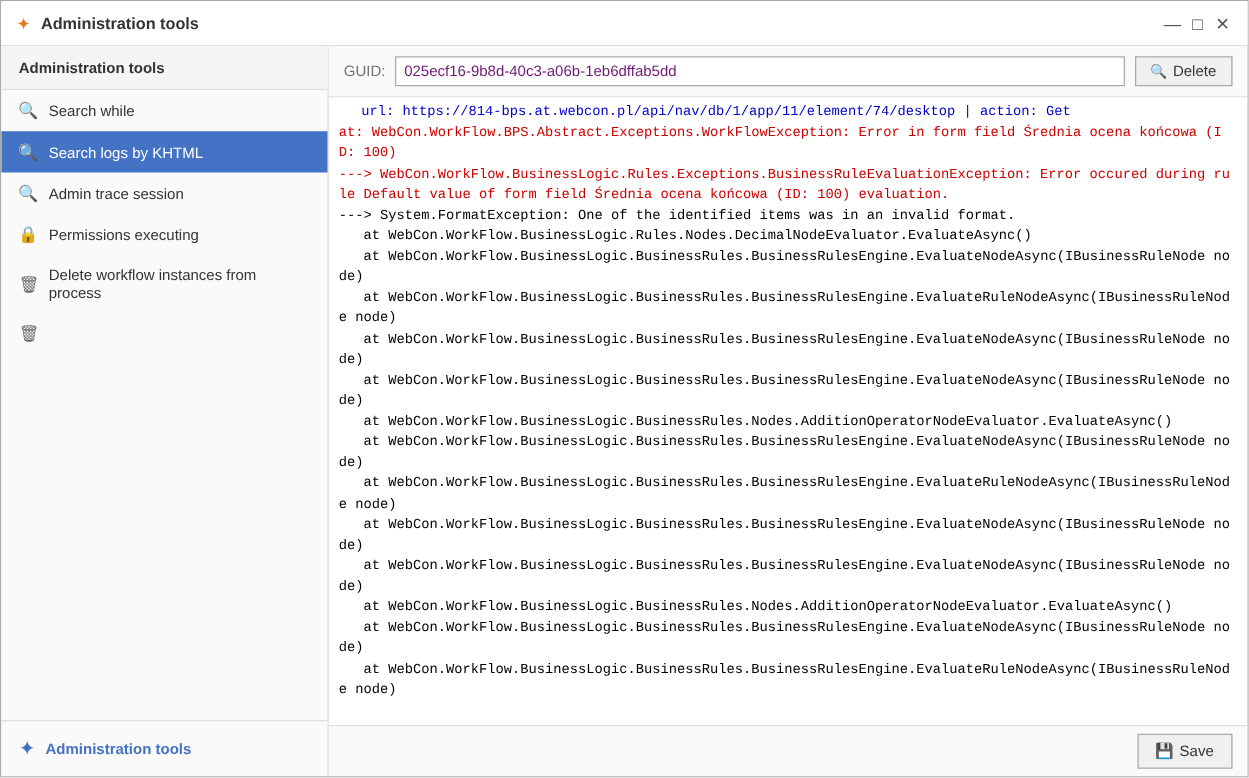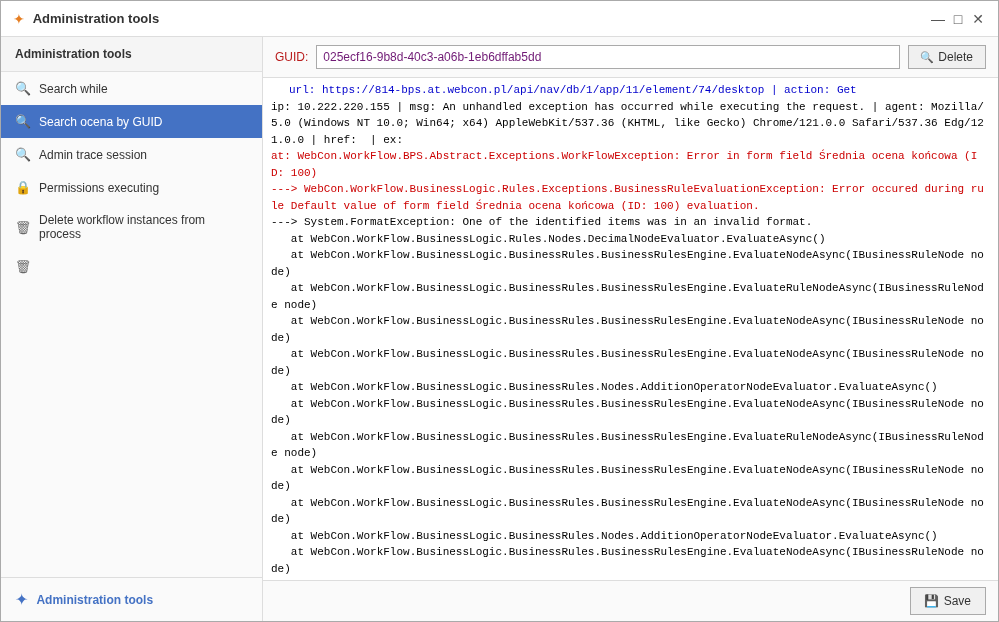--- a/index.html
+++ b/index.html
@@ -23,21 +23,21 @@
     .sidebar-item.active .sidebar-icon { color: #ffffff; }
     .sidebar-icon { font-size: 13px; color: #666; width: 16px; text-align: center; flex-shrink: 0; }
 
     .sidebar-footer { margin-top: auto; border-top: 1px solid #ddd; padding: 12px 14px; display: flex; align-items: center; gap: 8px; }
     .sidebar-footer-icon { color: #4472c4; font-size: 16px; }
     .sidebar-footer-text { font-size: 12px; font-weight: 600; color: #4472c4; }
 
     .right-panel { flex: 1; display: flex; flex-direction: column; overflow: hidden; }
 
     .guid-bar { display: flex; align-items: center; padding: 8px 12px; border-bottom: 1px solid #ddd; background: #fafafa; gap: 8px; }
-    .guid-label { font-size: 12px; color: #b91c1c; font-weight: 500; white-space: nowrap; text-align: right; }
+    .guid-label { font-size: 12px; color: #737373; font-weight: 500; white-space: nowrap; text-align: right; }
     .guid-input { flex: 1; height: 24px; border: 1px solid #aaa; padding: 2px 6px; font-size: 12px; color: #701a75; outline: none; }
     .search-btn { display: flex; align-items: center; gap: 4px; background: #f0f0f0; border: 1px solid #aaa; padding: 3px 12px; cursor: pointer; font-size: 12px; height: 24px; color: #333; }
     .search-btn-icon { font-size: 11px; }
 
     .log-area { flex: 1; overflow-y: auto; overflow-x: hidden; padding: 4px 8px; background: #ffffff; font-family: 'Courier New', Courier, monospace; font-size: 11px; color: #000; line-height: 1.5; }
     .log-area .log-line { white-space: pre-wrap; word-break: break-all; }
 
     .save-bar { display: flex; justify-content: flex-end; align-items: center; padding: 6px 12px; border-top: 1px solid #ddd; background: #fafafa; }
     .save-btn { display: flex; align-items: center; gap: 4px; background: #f0f0f0; border: 1px solid #aaa; padding: 4px 14px; cursor: pointer; font-size: 12px; color: #333; height: 28px; }
 
@@ -66,21 +66,21 @@
     <div class="sidebar">
       <div class="sidebar-header">Administration tools</div>
 
       <div class="sidebar-item">
         <span class="sidebar-icon">🔍</span>
         <span>Search while</span>
       </div>
 
       <div class="sidebar-item active">
         <span class="sidebar-icon">🔍</span>
-        <span>Search ocena by GUID</span>
+        <span>Search logs by KHTML</span>
       </div>
 
       <div class="sidebar-item">
         <span class="sidebar-icon">🔍</span>
         <span>Admin trace session</span>
       </div>
 
       <div class="sidebar-item">
         <span class="sidebar-icon">🔒</span>
         <span>Permissions executing</span>
@@ -107,21 +107,20 @@
         <span class="guid-label">GUID:</span>
         <input class="guid-input" type="text" value="025ecf16-9b8d-40c3-a06b-1eb6dffab5dd" style="">
         <button class="search-btn">
           <span class="search-btn-icon">🔍</span>
           <span>Delete</span>
         </button>
       </div>
 
       <div class="log-area">
       <div class="log-line" style="color: rgb(0, 0, 204); margin-left: 18px;">url: https://814-bps.at.webcon.pl/api/nav/db/1/app/11/element/74/desktop | action: Get</div>
-          <div class="log-line" style="color: rgb(0, 0, 0);">ip: 10.222.220.155 | msg: An unhandled exception has occurred while executing the request. | agent: Mozilla/5.0 (Windows NT 10.0; Win64; x64) AppleWebKit/537.36 (KHTML, like Gecko) Chrome/121.0.0 Safari/537.36 Edg/121.0.0 | href:  | ex:</div>
           <div class="log-line" style="color: rgb(204, 0, 0);">at: WebCon.WorkFlow.BPS.Abstract.Exceptions.WorkFlowException: Error in form field Średnia ocena końcowa (ID: 100)</div>
           <div class="log-line" style="color: rgb(204, 0, 0);">---&gt; WebCon.WorkFlow.BusinessLogic.Rules.Exceptions.BusinessRuleEvaluationException: Error occured during rule Default value of form field Średnia ocena końcowa (ID: 100) evaluation.</div>
           <div class="log-line">---&gt; System.FormatException: One of the identified items was in an invalid format.</div>
           <div class="log-line">   at WebCon.WorkFlow.BusinessLogic.Rules.Nodes.DecimalNodeEvaluator.EvaluateAsync()</div>
           <div class="log-line">   at WebCon.WorkFlow.BusinessLogic.BusinessRules.BusinessRulesEngine.EvaluateNodeAsync(IBusinessRuleNode node)</div>
           <div class="log-line">   at WebCon.WorkFlow.BusinessLogic.BusinessRules.BusinessRulesEngine.EvaluateRuleNodeAsync(IBusinessRuleNode node)</div>
           <div class="log-line">   at WebCon.WorkFlow.BusinessLogic.BusinessRules.BusinessRulesEngine.EvaluateNodeAsync(IBusinessRuleNode node)</div>
           <div class="log-line">   at WebCon.WorkFlow.BusinessLogic.BusinessRules.BusinessRulesEngine.EvaluateNodeAsync(IBusinessRuleNode node)</div>
           <div class="log-line">   at WebCon.WorkFlow.BusinessLogic.BusinessRules.Nodes.AdditionOperatorNodeEvaluator.EvaluateAsync()</div>
           <div class="log-line">   at WebCon.WorkFlow.BusinessLogic.BusinessRules.BusinessRulesEngine.EvaluateNodeAsync(IBusinessRuleNode node)</div>

